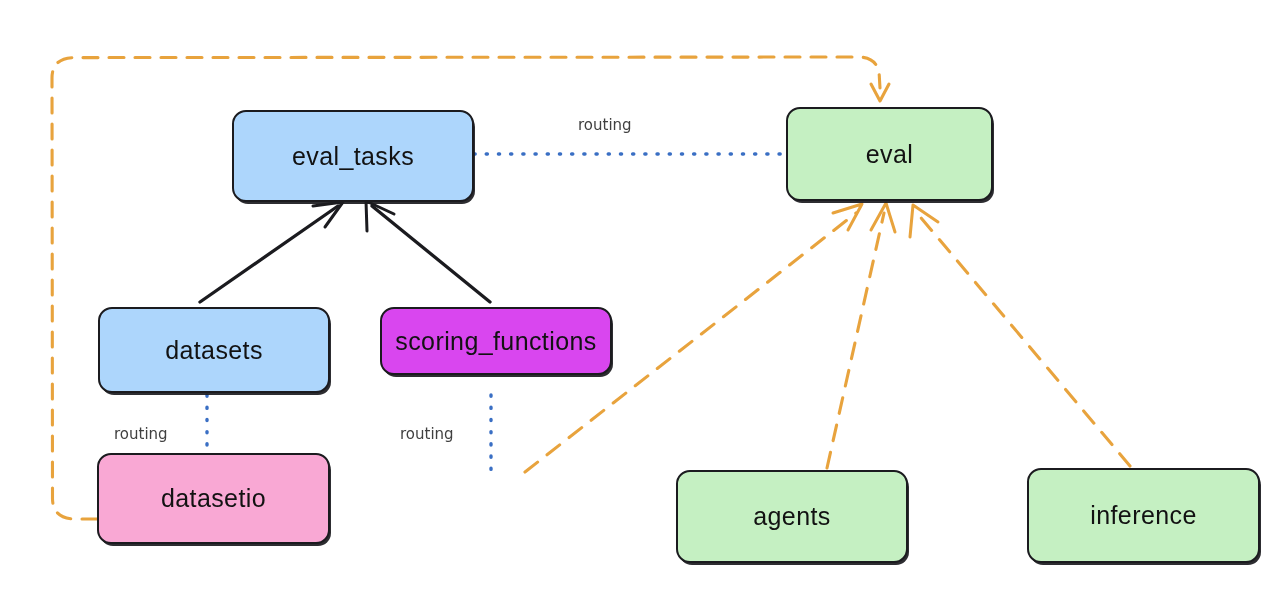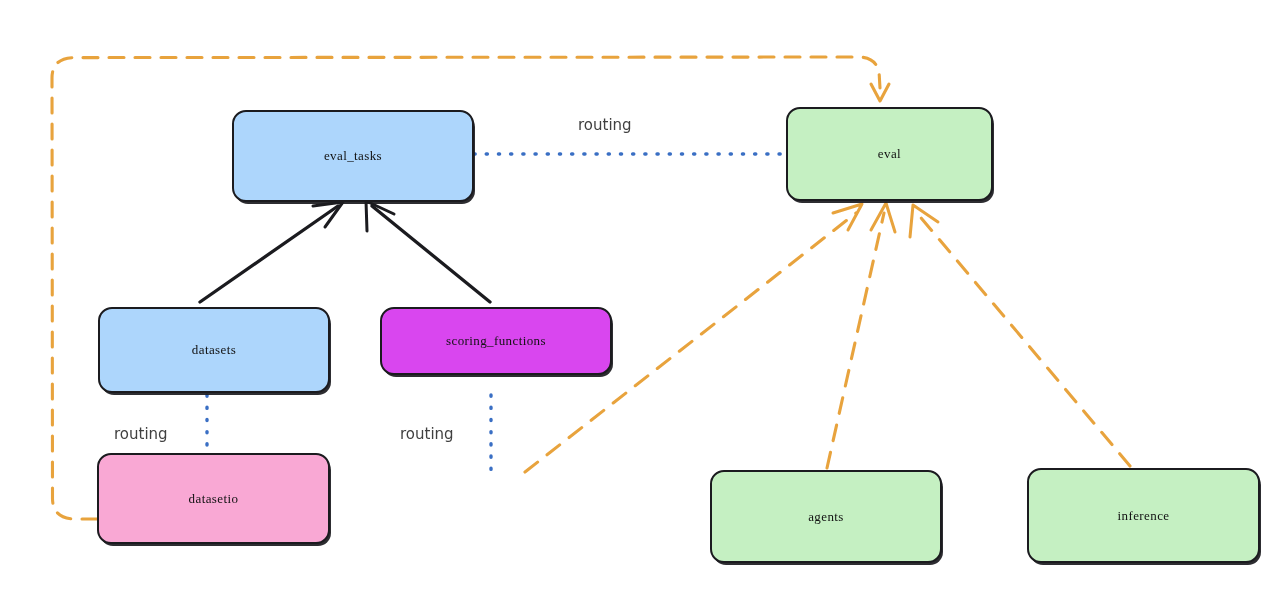--- a/index.html
+++ b/index.html
@@ -32,22 +32,22 @@
     position: absolute;
     box-sizing: border-box;
     border: 2.6px solid #1b1b1f;
     border-radius: 14px;
     display: flex;
     align-items: center;
     justify-content: center;
     box-shadow: 2px 3px 0 -1px rgba(27,27,31,0.92);
   }
   .node-label {
-    font-family: Liberation Serif, serif;
-    font-size: 13px;
+    font-family: Liberation Sans, sans-serif;
+    font-size: 25px;
     color: #121212;
     letter-spacing: 0.4px;
     white-space: nowrap;
     user-select: none;
   }
   .edge-label {
     position: absolute;
     font-family: "DejaVu Sans", sans-serif;
     font-size: 15px;
     color: #404040;
@@ -120,21 +120,21 @@
 
   <div class="node" style="left:380px; top:307px; width:232px; height:68px; background:#d946ef;">
     <span class="node-label">scoring_functions</span>
   </div>
 
   <div class="node" style="left:97px; top:453px; width:233px; height:91px; background:#f9a8d4;">
     <span class="node-label">datasetio</span>
   </div>
 
 
-  <div class="node" style="left:710px; top:470px; width:232px; height:93px; background:#c5f0c2;">
+  <div class="node" style="left:676px; top:470px; width:232px; height:93px; background:#c5f0c2;">
     <span class="node-label">agents</span>
   </div>
 
   <div class="node" style="left:1027px; top:468px; width:233px; height:95px; background:#c5f0c2;">
     <span class="node-label">inference</span>
   </div>
 
   <div class="edge-label" style="left:578px; top:116px;">routing</div>
 
   <div class="edge-label" style="left:114px; top:425px;">routing</div>

